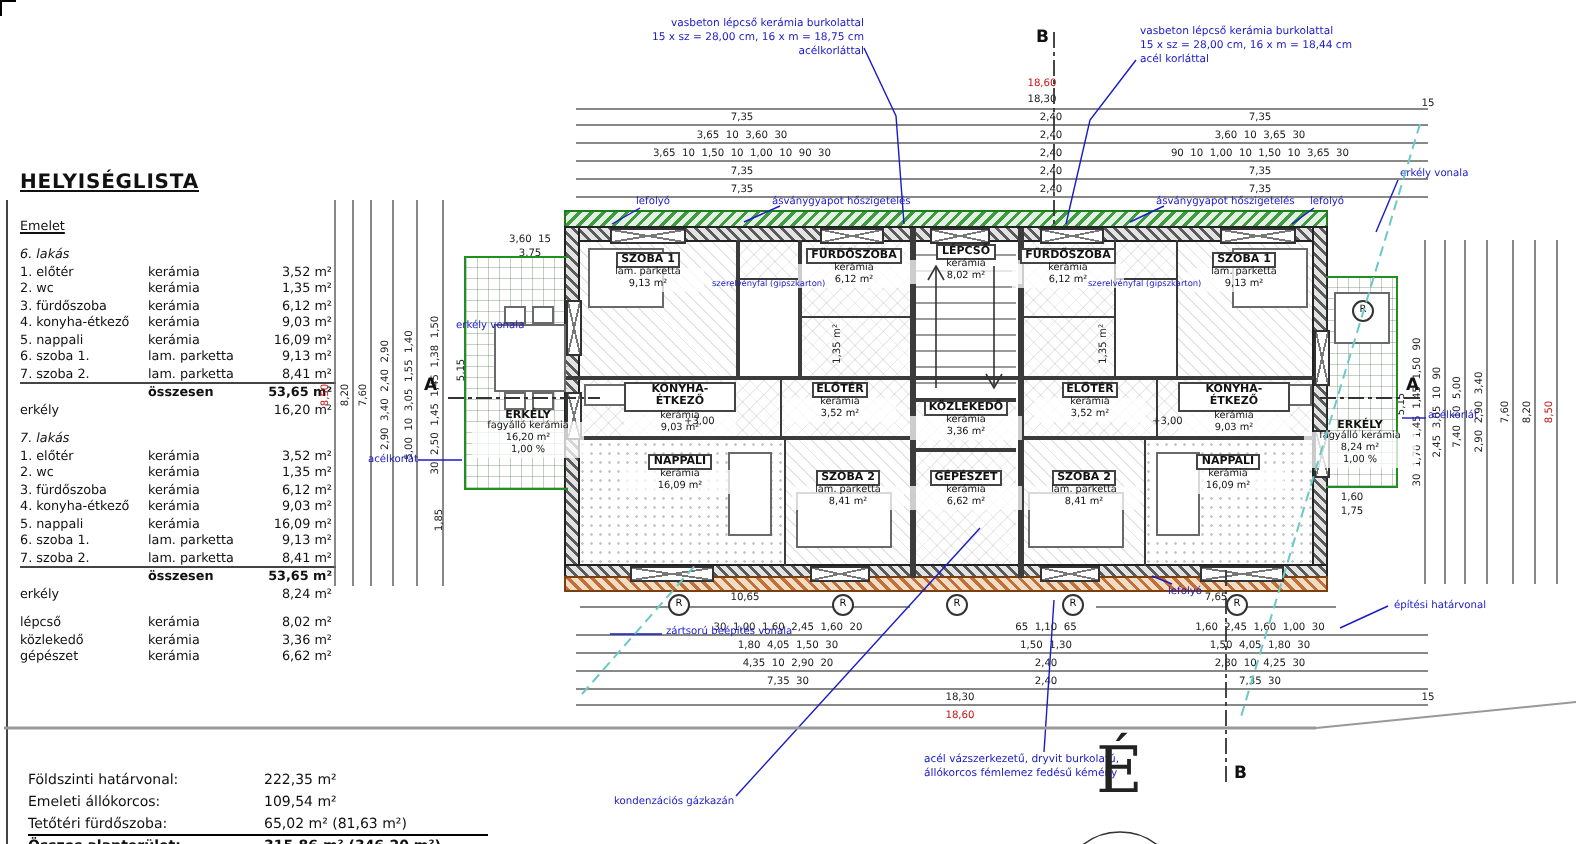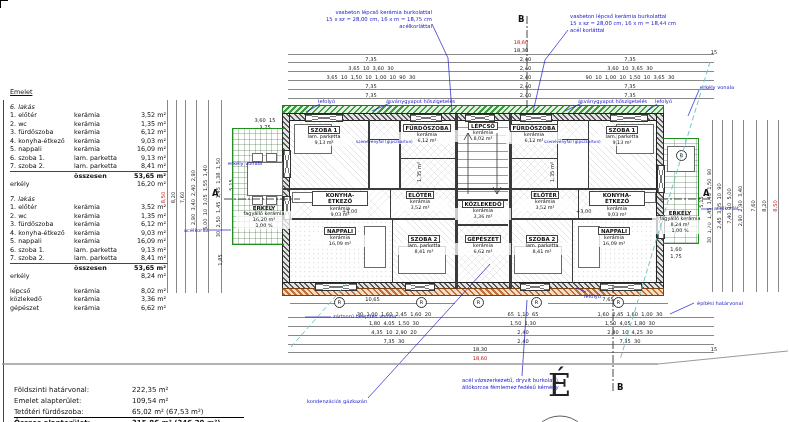--- a/index.html
+++ b/index.html
@@ -61,20 +61,21 @@
 </head>
 <body>
 
 <div id="sheet">
 
   <div class="abs" style="left:0;top:0;width:8px;height:1.4px;background:#000;"></div>
   <div class="abs" style="left:0;top:0;width:1.4px;height:8px;background:#000;"></div>
   <div class="abs" style="left:3px;top:100px;width:1px;height:322px;background:#444;"></div>
 
   <div id="schedule" class="abs">
+    <div class="sched-title">HELYISÉGLISTA</div>
     <div class="srow">
         <span class="c1 floorhdr">Emelet</span>
       </div>
     <div class="srow grp">
         <span class="c1">6. lakás</span>
       </div>
     <div class="srow">
         <span class="c1">1. előtér</span>
         <span class="c2">kerámia</span>
         <span class="c3">3,52 m²</span>
@@ -185,26 +186,26 @@
         <span class="c3">6,62 m²</span>
       </div>
   </div>
 
   <div id="summary" class="abs">
     <div class="sumrow">
         <span class="l">Földszinti határvonal:</span>
         <span class="v">222,35 m²</span>
       </div>
     <div class="sumrow">
-        <span class="l">Emelet alapterület:</span>
+        <span class="l">Emeleti állókorcos:</span>
         <span class="v">109,54 m²</span>
       </div>
     <div class="sumrow">
         <span class="l">Tetőtéri fürdőszoba:</span>
-        <span class="v">65,02 m² (67,53 m²)</span>
+        <span class="v">65,02 m² (81,63 m²)</span>
       </div>
     <div class="sumrow last">
         <span class="l">Összes alapterület:</span>
         <span class="v">315,86 m² (346,20 m²)</span>
       </div>
   </div>
 
   <div class="abs note" style="left:318px;top:9px;width:114px;text-align:right;">vasbeton lépcső kerámia burkolattal
 15 x sz = 28,00 cm, 16 x m = 18,75 cm
 acélkorláttal</div>

